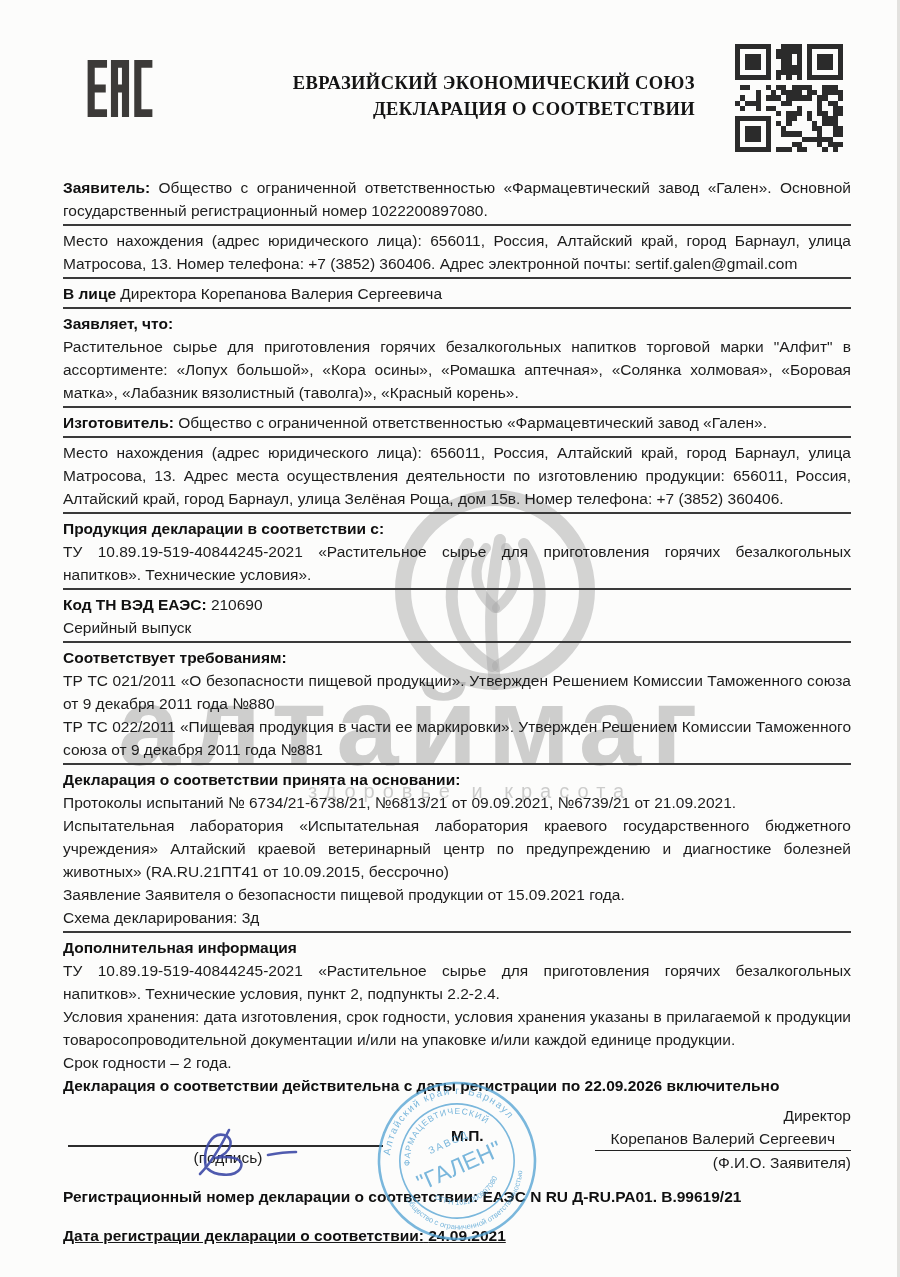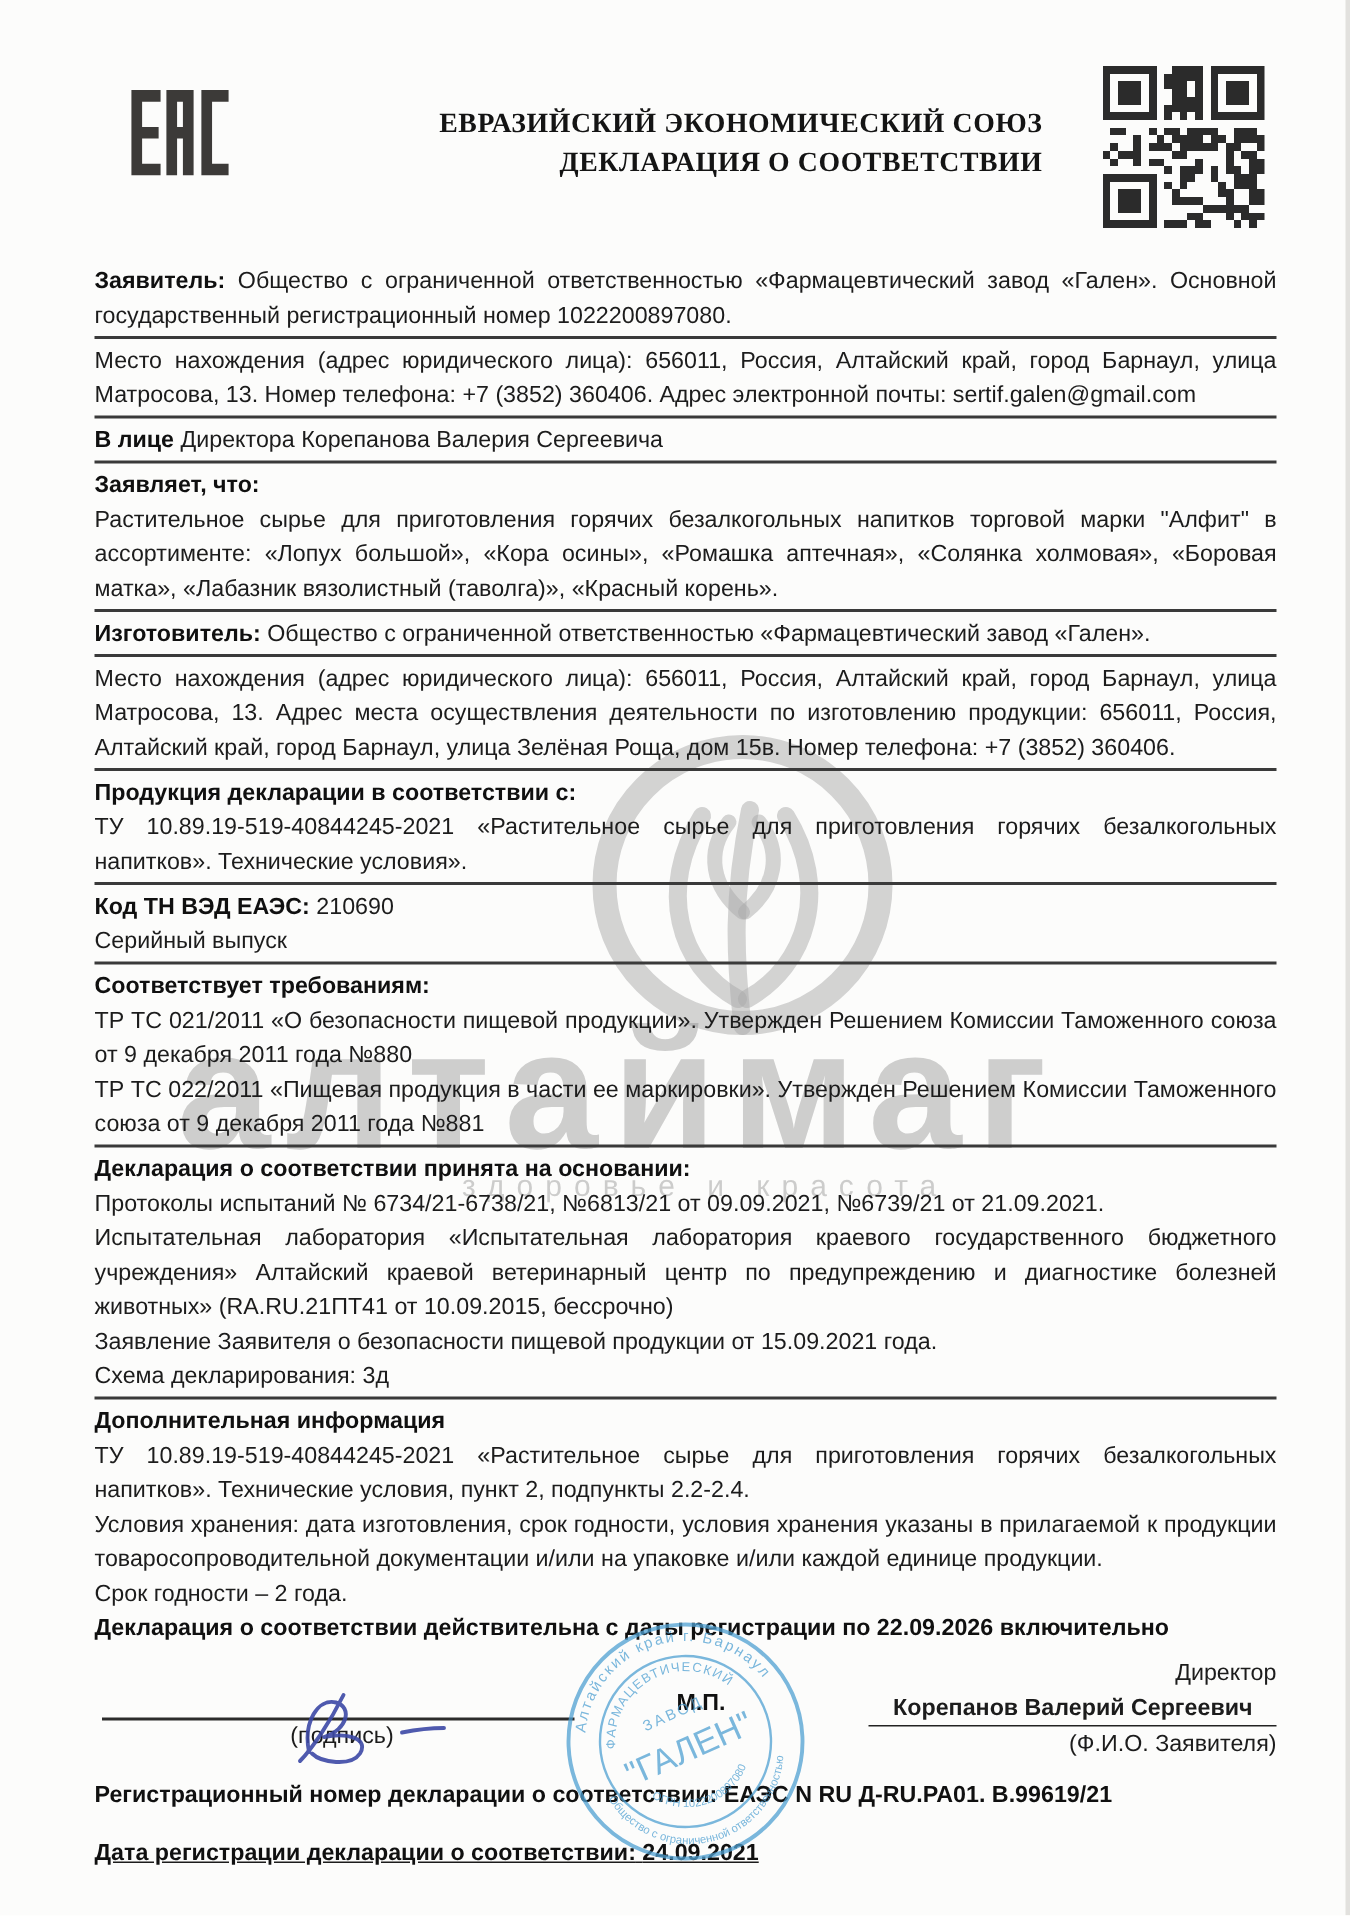--- a/index.html
+++ b/index.html
@@ -37,21 +37,21 @@
   .just{text-align:justify;text-align-last:left;}
   b{color:#101010;margin-top:28px;}
   .rule{border-top:2px solid #3a3a3a;margin:2px 0 3px 0;}
   
   .sig-row{display:flex;margin-top:4px;height:72px;}
   .sig-left{width:330px;position:relative;}
   .sig-line{position:absolute;left:5px;right:10px;top:44px;border-top:2px solid #2c2c2c;}
   .sig-caption{position:absolute;top:48px;left:0;right:0;text-align:center;font-size:15.5px;}
   .sig-mid{width:170px;padding-top:26px;padding-left:58px;box-sizing:border-box;font-size:15.5px;}
   .sig-right{flex:1;text-align:right;font-size:15.5px;line-height:23px;padding-top:3px;}
-  .sig-name{display:inline-block;border-bottom:1.6px solid #222;padding:0 16px 0 16px;font-weight:bold;}
+  .sig-name{display:inline-block;border-bottom:1.6px solid #222;padding:0 16px 0 16px;}
   .reg-line{margin-top:12px !important;}
   .date-line{margin-top:16px !important;text-decoration:underline;}
   
   .stamp{position:absolute;left:374px;top:1078px;z-index:2;pointer-events:none;}
   .stamp text{font-family:"Liberation Sans",sans-serif;}
   .autograph{position:absolute;left:128px;top:1122px;z-index:2;pointer-events:none;}
 </style>
 </head>
 <body>
 

